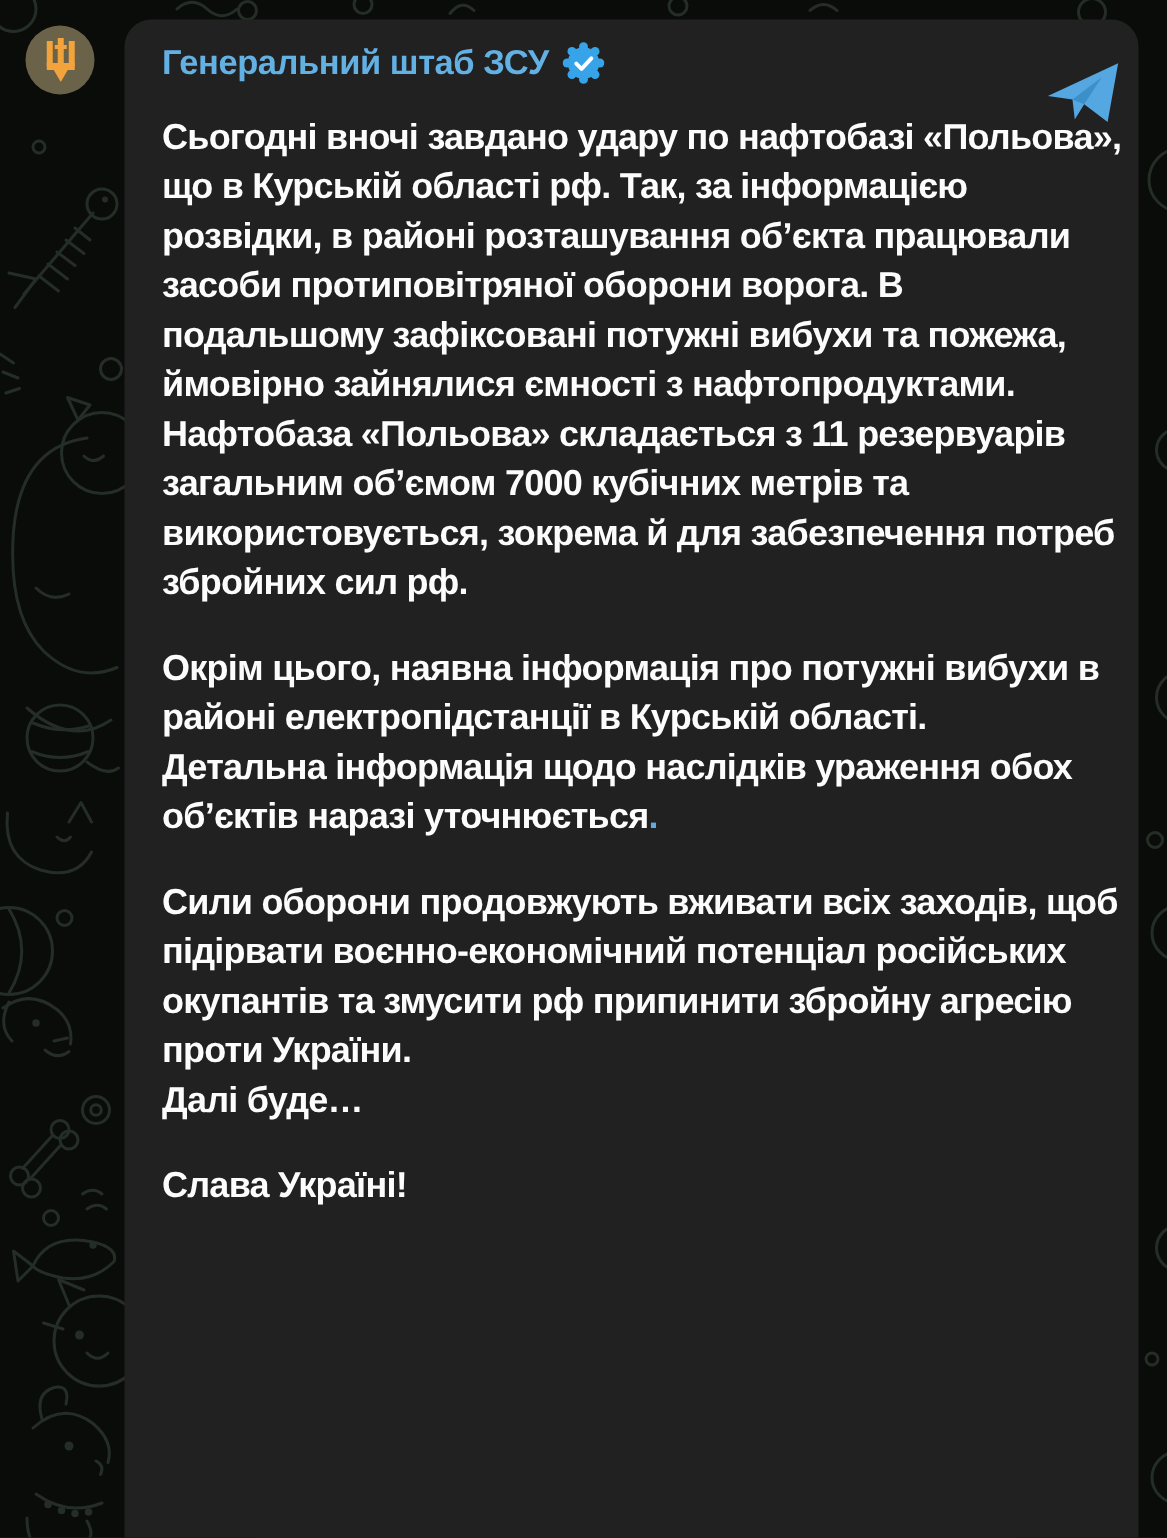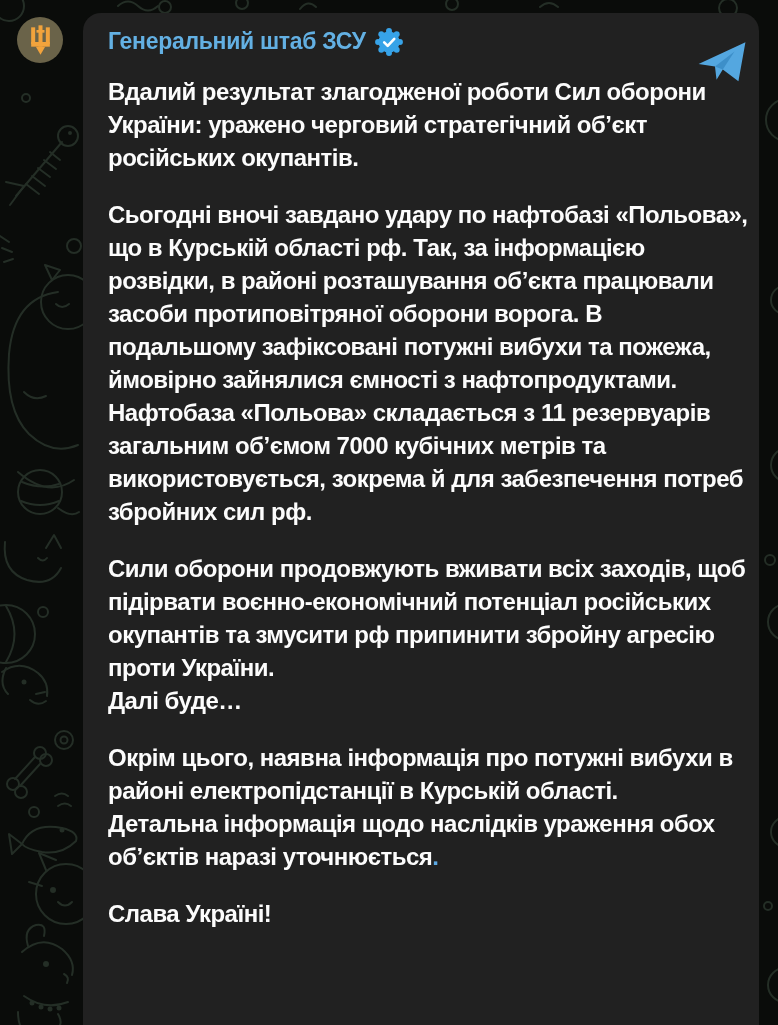--- a/index.html
+++ b/index.html
@@ -167,22 +167,21 @@
       <polyline points="10.5,16.5 14.5,20.5 22,12.5" fill="none" stroke="#ffffff" stroke-width="3" stroke-linecap="round" stroke-linejoin="round"></polyline>
     </svg>
   </div>
 
   <svg class="plane" viewBox="0 0 64 56">
     <path d="M2 30 L62 2 L53 52 L33 37 L25 50 L23 33 Z" fill="#54a7e0"></path>
     <path d="M23 33 L48 14 L33 37 Z" fill="#3d8fc9"></path>
   </svg>
 
   <div class="msg">
-    <p>Вдалий результат злагодженої роботи Сил оборони України: уражено черговий стратегічний об’єкт російських окупантів.</p>
     <p>Сьогодні вночі завдано удару по нафтобазі «Польова», що в Курській області рф. Так, за інформацією розвідки, в районі розташування об’єкта працювали засоби протиповітряної оборони ворога. В подальшому зафіксовані потужні вибухи та пожежа, ймовірно зайнялися ємності з нафтопродуктами. Нафтобаза «Польова» складається з 11 резервуарів загальним об’ємом 7000 кубічних метрів та використовується, зокрема й для забезпечення потреб збройних сил рф.</p>
+    <p><span>Окрім цього, наявна інформація про потужні вибухи в районі електропідстанції в Курській області.
+Детальна інформація щодо наслідків ураження обох об’єктів наразі уточнюється</span><a class="dot-link" href="#">.</a></p>
     <p>Сили оборони продовжують вживати всіх заходів, щоб підірвати воєнно-економічний потенціал російських окупантів та змусити рф припинити збройну агресію проти України.
 Далі буде…</p>
-    <p><span>Окрім цього, наявна інформація про потужні вибухи в районі електропідстанції в Курській області.
-Детальна інформація щодо наслідків ураження обох об’єктів наразі уточнюється</span><a class="dot-link" href="#">.</a></p>
     <p>Слава Україні!</p>
   </div>
 
 </div>
 
 </body></html>

